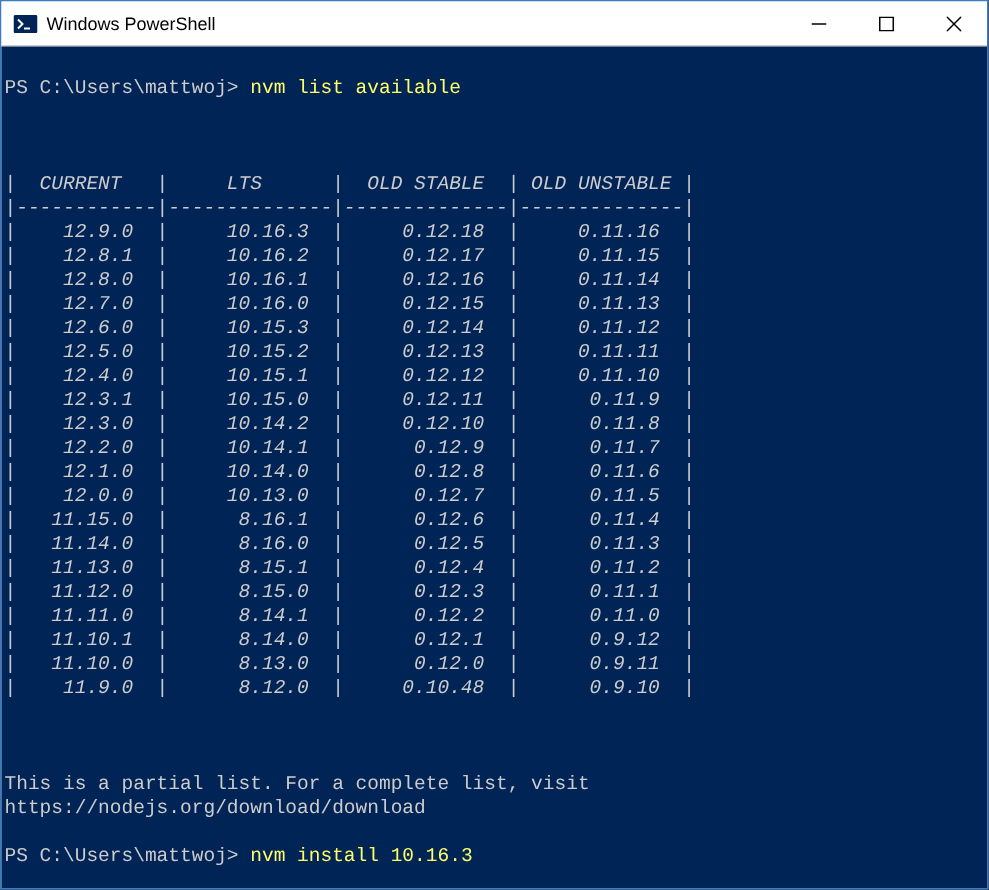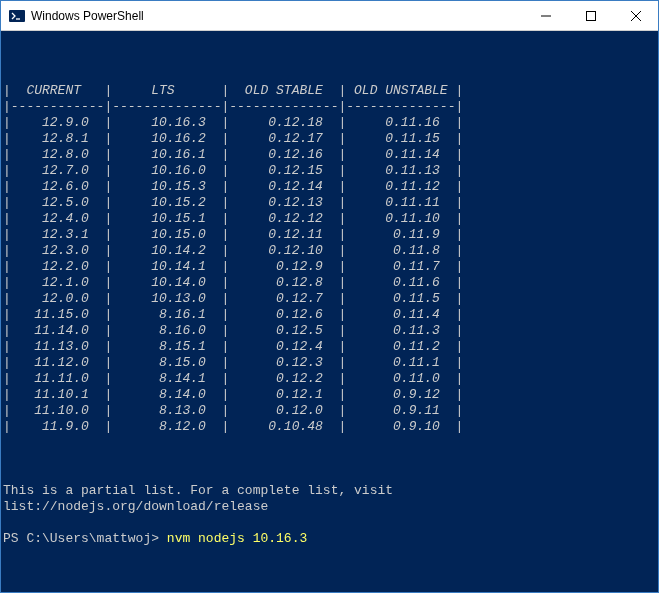--- a/index.html
+++ b/index.html
@@ -98,25 +98,26 @@
       <div class="win-btn close">
         <svg width="10" height="10">
             <line x1="0" y1="0" x2="10" y2="10" stroke="#000" stroke-width="1"></line>
             <line x1="10" y1="0" x2="0" y2="10" stroke="#000" stroke-width="1"></line>
           </svg>
       </div>
     </div>
   </div>
 
   <div class="terminal">
+<div class="prompt-line"><span class="prompt-path">PS C:\Users\mattwoj&gt; </span><span class="prompt-cmd">nvm list available</span></div>
 <div class="table-line"> </div>
 <div id="table-container"><div class="table-line">|  CURRENT   |     LTS      |  OLD STABLE  | OLD UNSTABLE |</div><div class="table-line">|------------|--------------|--------------|--------------|</div><div class="table-line">|    12.9.0  |     10.16.3  |     0.12.18  |     0.11.16  |</div><div class="table-line">|    12.8.1  |     10.16.2  |     0.12.17  |     0.11.15  |</div><div class="table-line">|    12.8.0  |     10.16.1  |     0.12.16  |     0.11.14  |</div><div class="table-line">|    12.7.0  |     10.16.0  |     0.12.15  |     0.11.13  |</div><div class="table-line">|    12.6.0  |     10.15.3  |     0.12.14  |     0.11.12  |</div><div class="table-line">|    12.5.0  |     10.15.2  |     0.12.13  |     0.11.11  |</div><div class="table-line">|    12.4.0  |     10.15.1  |     0.12.12  |     0.11.10  |</div><div class="table-line">|    12.3.1  |     10.15.0  |     0.12.11  |      0.11.9  |</div><div class="table-line">|    12.3.0  |     10.14.2  |     0.12.10  |      0.11.8  |</div><div class="table-line">|    12.2.0  |     10.14.1  |      0.12.9  |      0.11.7  |</div><div class="table-line">|    12.1.0  |     10.14.0  |      0.12.8  |      0.11.6  |</div><div class="table-line">|    12.0.0  |     10.13.0  |      0.12.7  |      0.11.5  |</div><div class="table-line">|   11.15.0  |      8.16.1  |      0.12.6  |      0.11.4  |</div><div class="table-line">|   11.14.0  |      8.16.0  |      0.12.5  |      0.11.3  |</div><div class="table-line">|   11.13.0  |      8.15.1  |      0.12.4  |      0.11.2  |</div><div class="table-line">|   11.12.0  |      8.15.0  |      0.12.3  |      0.11.1  |</div><div class="table-line">|   11.11.0  |      8.14.1  |      0.12.2  |      0.11.0  |</div><div class="table-line">|   11.10.1  |      8.14.0  |      0.12.1  |      0.9.12  |</div><div class="table-line">|   11.10.0  |      8.13.0  |      0.12.0  |      0.9.11  |</div><div class="table-line">|    11.9.0  |      8.12.0  |     0.10.48  |      0.9.10  |</div></div>
 <div class="table-line"> </div>
-<div class="msg">This is a partial list. For a complete list, visit list://nodejs.org/download/release</div>
-<div class="prompt-line"><span class="prompt-path">PS C:\Users\mattwoj&gt; </span><span class="prompt-cmd">nvm nodejs 10.16.3</span></div>
+<div class="msg">This is a partial list. For a complete list, visit https://nodejs.org/download/download</div>
+<div class="prompt-line"><span class="prompt-path">PS C:\Users\mattwoj&gt; </span><span class="prompt-cmd">nvm install 10.16.3</span></div>
 
 
 
 
 
 
 
 
 
 

